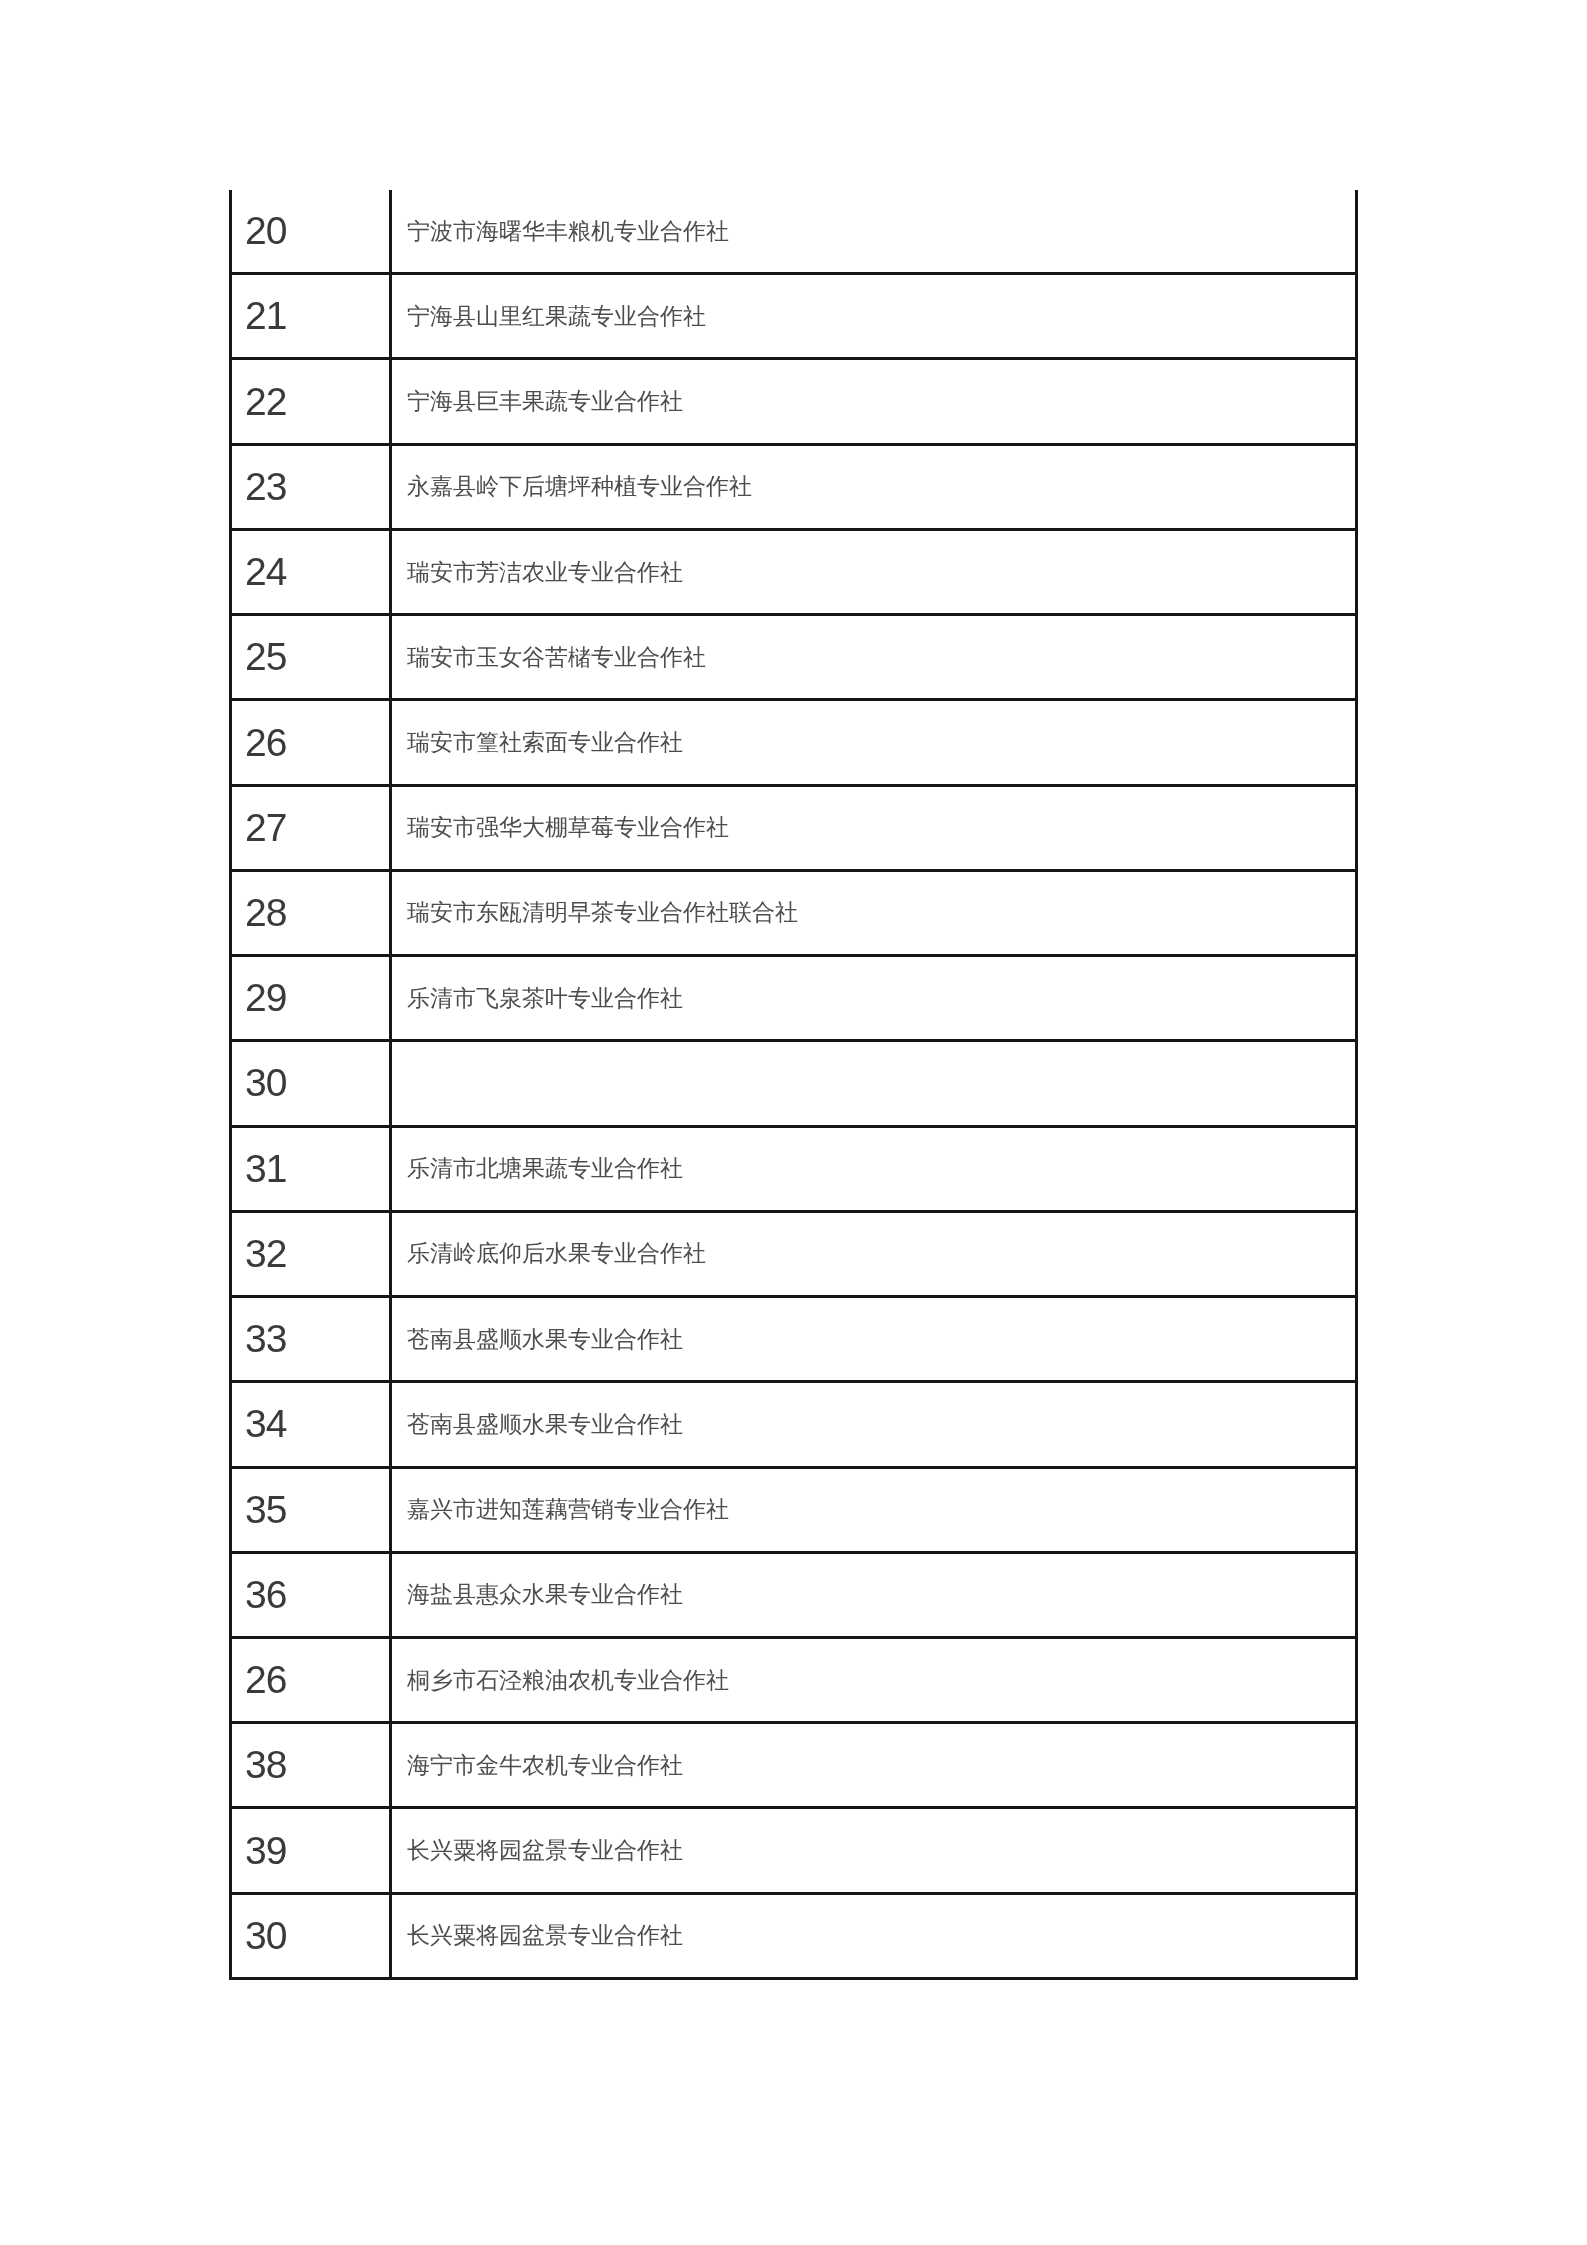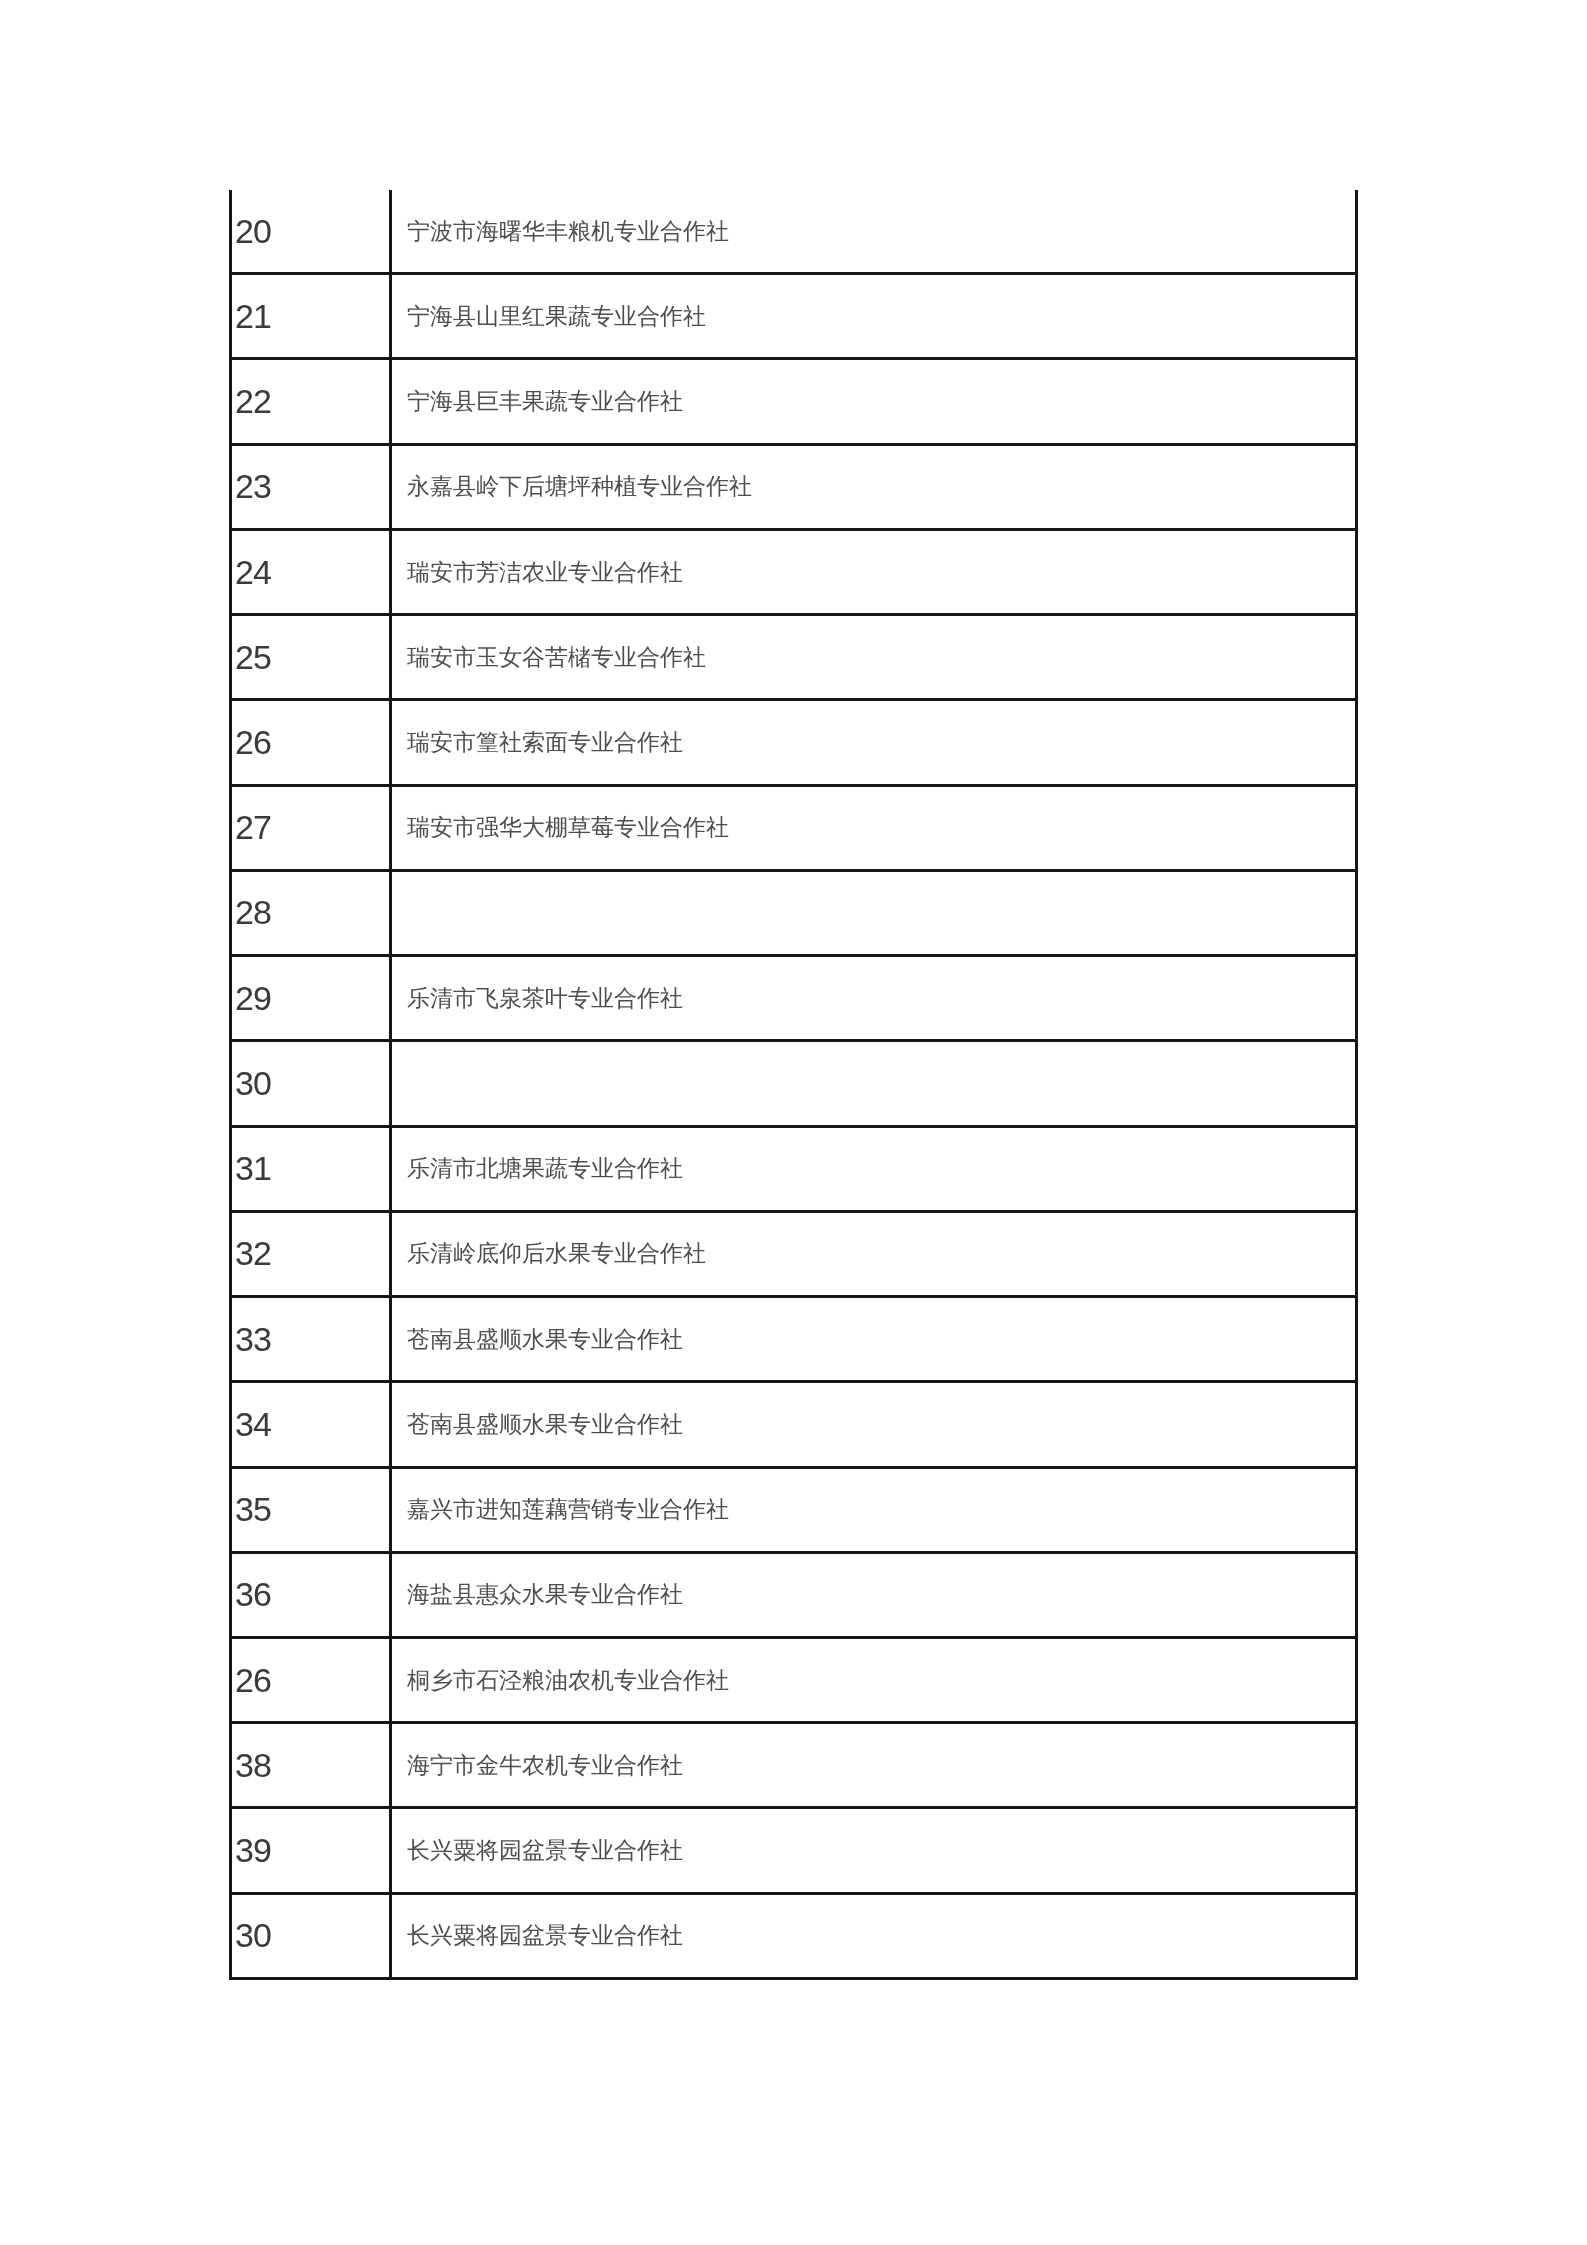--- a/index.html
+++ b/index.html
@@ -38,22 +38,22 @@
     display: flex;
     align-items: center;
     box-sizing: border-box;
     overflow: hidden;
     white-space: nowrap;
   }
   .cell-num {
     width: 160px;
     flex: 0 0 160px;
     border-right: 3px solid #161616;
-    padding-left: 3px;
-    font-size: 34px;
+    padding-left: 13px;
+    font-size: 39px;
     letter-spacing: -1px;
     color: #3a3a3a;
     font-weight: 400;
     text-align: right;
   }
   .cell-name {
     flex: 1 1 auto;
     padding-left: 15px;
     font-size: 23px;
     color: #4d4d4d;
@@ -94,20 +94,21 @@
     <div class="row">
       <div class="cell cell-num">26</div>
       <div class="cell cell-name">瑞安市篁社索面专业合作社</div>
     </div>
     <div class="row">
       <div class="cell cell-num">27</div>
       <div class="cell cell-name">瑞安市强华大棚草莓专业合作社</div>
     </div>
     <div class="row">
       <div class="cell cell-num">28</div>
+      <div class="cell cell-name">瑞安市东瓯清明早茶专业合作社联合社</div>
     </div>
     <div class="row">
       <div class="cell cell-num">29</div>
       <div class="cell cell-name">乐清市飞泉茶叶专业合作社</div>
     </div>
     <div class="row">
       <div class="cell cell-num">30</div>
     </div>
     <div class="row">
       <div class="cell cell-num">31</div>

